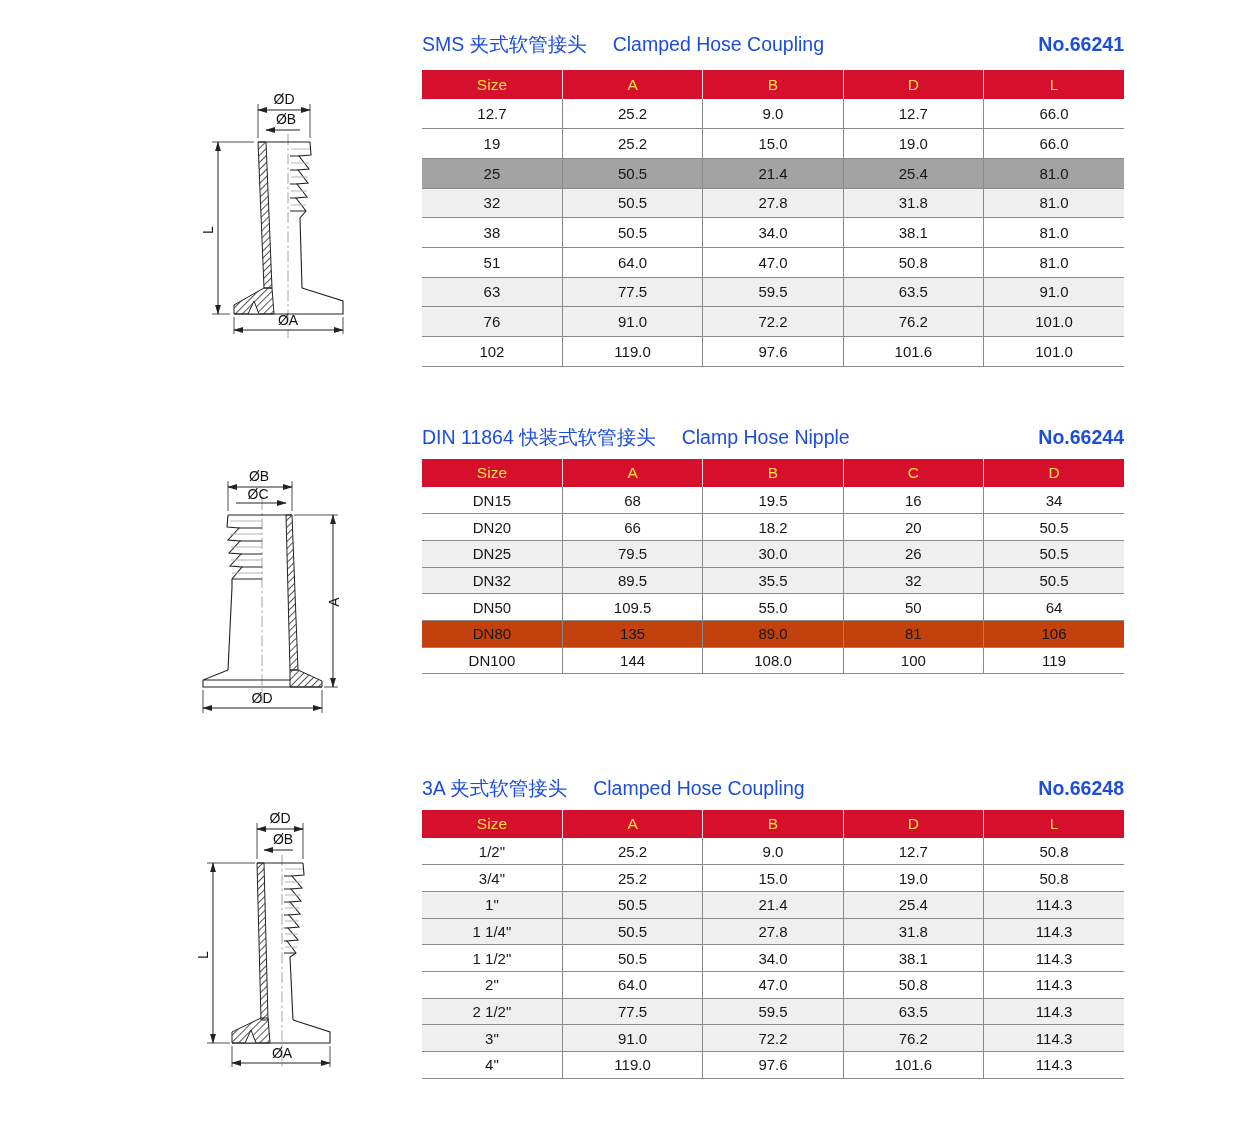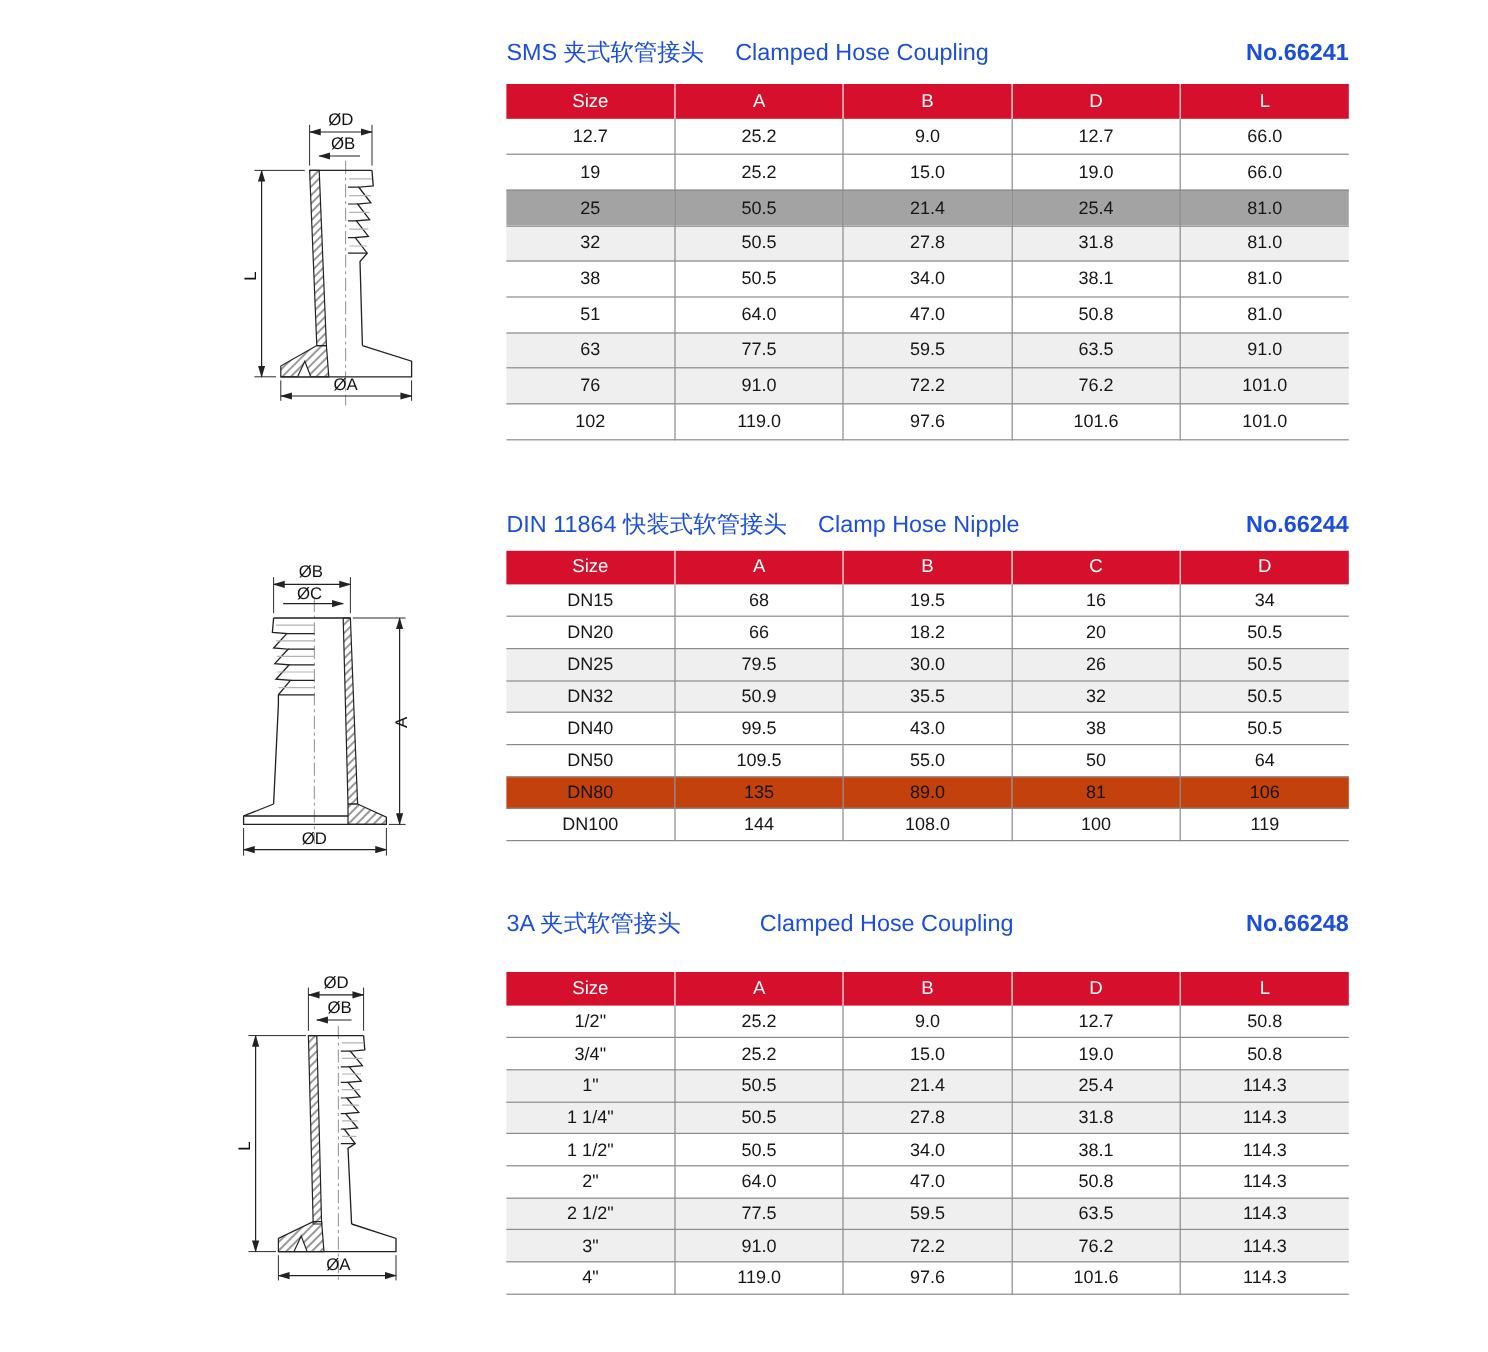--- a/index.html
+++ b/index.html
@@ -5,21 +5,21 @@
   html,body{margin:0;padding:0;background:#fff;}
   body{width:1240px;height:1127px;position:relative;font-family:"Liberation Sans",sans-serif;}
   .page{position:absolute;inset:0;background:#fff;}
 
   .sec-title{position:absolute;left:422px;width:702px;display:flex;align-items:baseline;
              font-size:19.5px;color:#1d4ed8;line-height:26px;white-space:nowrap;}
   .sec-title .en{margin-left:26px;}
   .sec-title .no{margin-left:auto;font-weight:bold;}
 
   table.dtable{position:absolute;left:422px;width:702px;border-collapse:collapse;table-layout:fixed;}
-  table.dtable th{color:#ffffff;font-weight:normal;font-size:15.5px;text-align:center;
+  table.dtable th{color:#fde047;font-weight:normal;font-size:15.5px;text-align:center;
                   border-right:1px solid rgba(255,255,255,.85);}
   table.dtable th:last-child{border-right:none;}
   table.dtable td{text-align:center;font-size:15px;color:#161616;
                   border-bottom:1px solid #8a8a8a;border-right:1px solid #8a8a8a;}
   table.dtable td:last-child{border-right:none;}
   table.t1 thead tr{height:29px;} table.t1 tbody tr{height:29.7px;}
   table.t2 thead tr{height:28px;} table.t2 tbody tr{height:26.7px;}
   table.t3 thead tr{height:28px;} table.t3 tbody tr{height:26.7px;}
 
   svg.draw{position:absolute;overflow:visible;}
@@ -214,30 +214,23 @@
         </tr>
         <tr style="background: rgb(239, 239, 239);">
           <td>DN25</td>
           <td>79.5</td>
           <td>30.0</td>
           <td>26</td>
           <td>50.5</td>
         </tr>
         <tr style="background: rgb(239, 239, 239);">
           <td>DN32</td>
-          <td>50.9</td>
+          <td>89.5</td>
           <td>35.5</td>
           <td>32</td>
-          <td>50.5</td>
-        </tr>
-        <tr>
-          <td>DN40</td>
-          <td>99.5</td>
-          <td>43.0</td>
-          <td>38</td>
           <td>50.5</td>
         </tr>
         <tr>
           <td>DN50</td>
           <td>109.5</td>
           <td>55.0</td>
           <td>50</td>
           <td>64</td>
         </tr>
         <tr style="background: #c2410c;">
@@ -250,21 +243,21 @@
         <tr>
           <td>DN100</td>
           <td>144</td>
           <td>108.0</td>
           <td>100</td>
           <td>119</td>
         </tr>
       </tbody>
     </table>
 
-  <div class="sec-title" style="top:757px;gap:40px;">
+  <div class="sec-title" style="top:775px;">
     <span class="cn">3A 夹式软管接头</span>
     <span class="en">Clamped Hose Coupling</span>
     <span class="no">No.66248</span>
   </div>
 
   <svg class="draw" style="left:183px;top:805px;width:196px;height:278px" viewBox="0 0 196 278">
     <defs>
       <pattern id="s3h" patternUnits="userSpaceOnUse" width="5" height="5" patternTransform="rotate(45)">
         <line x1="2.5" y1="0" x2="2.5" y2="5" stroke="#555" stroke-width="1"></line>
       </pattern>

